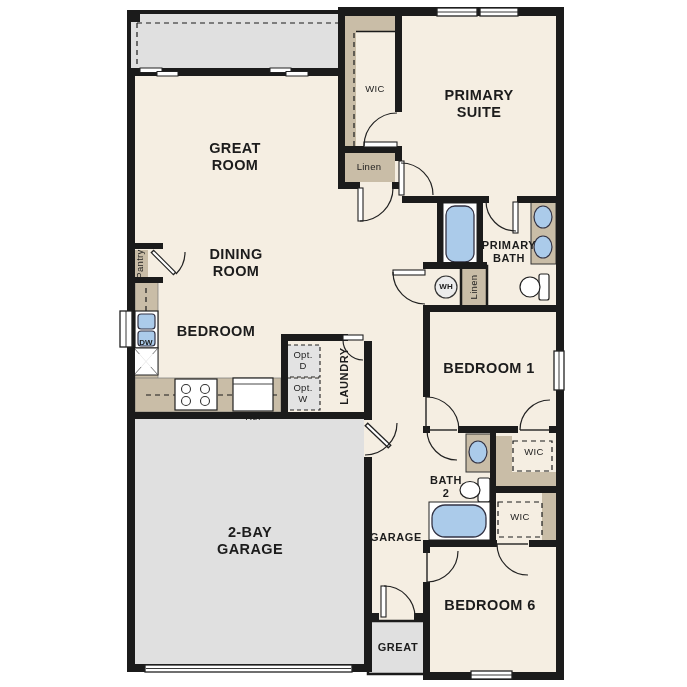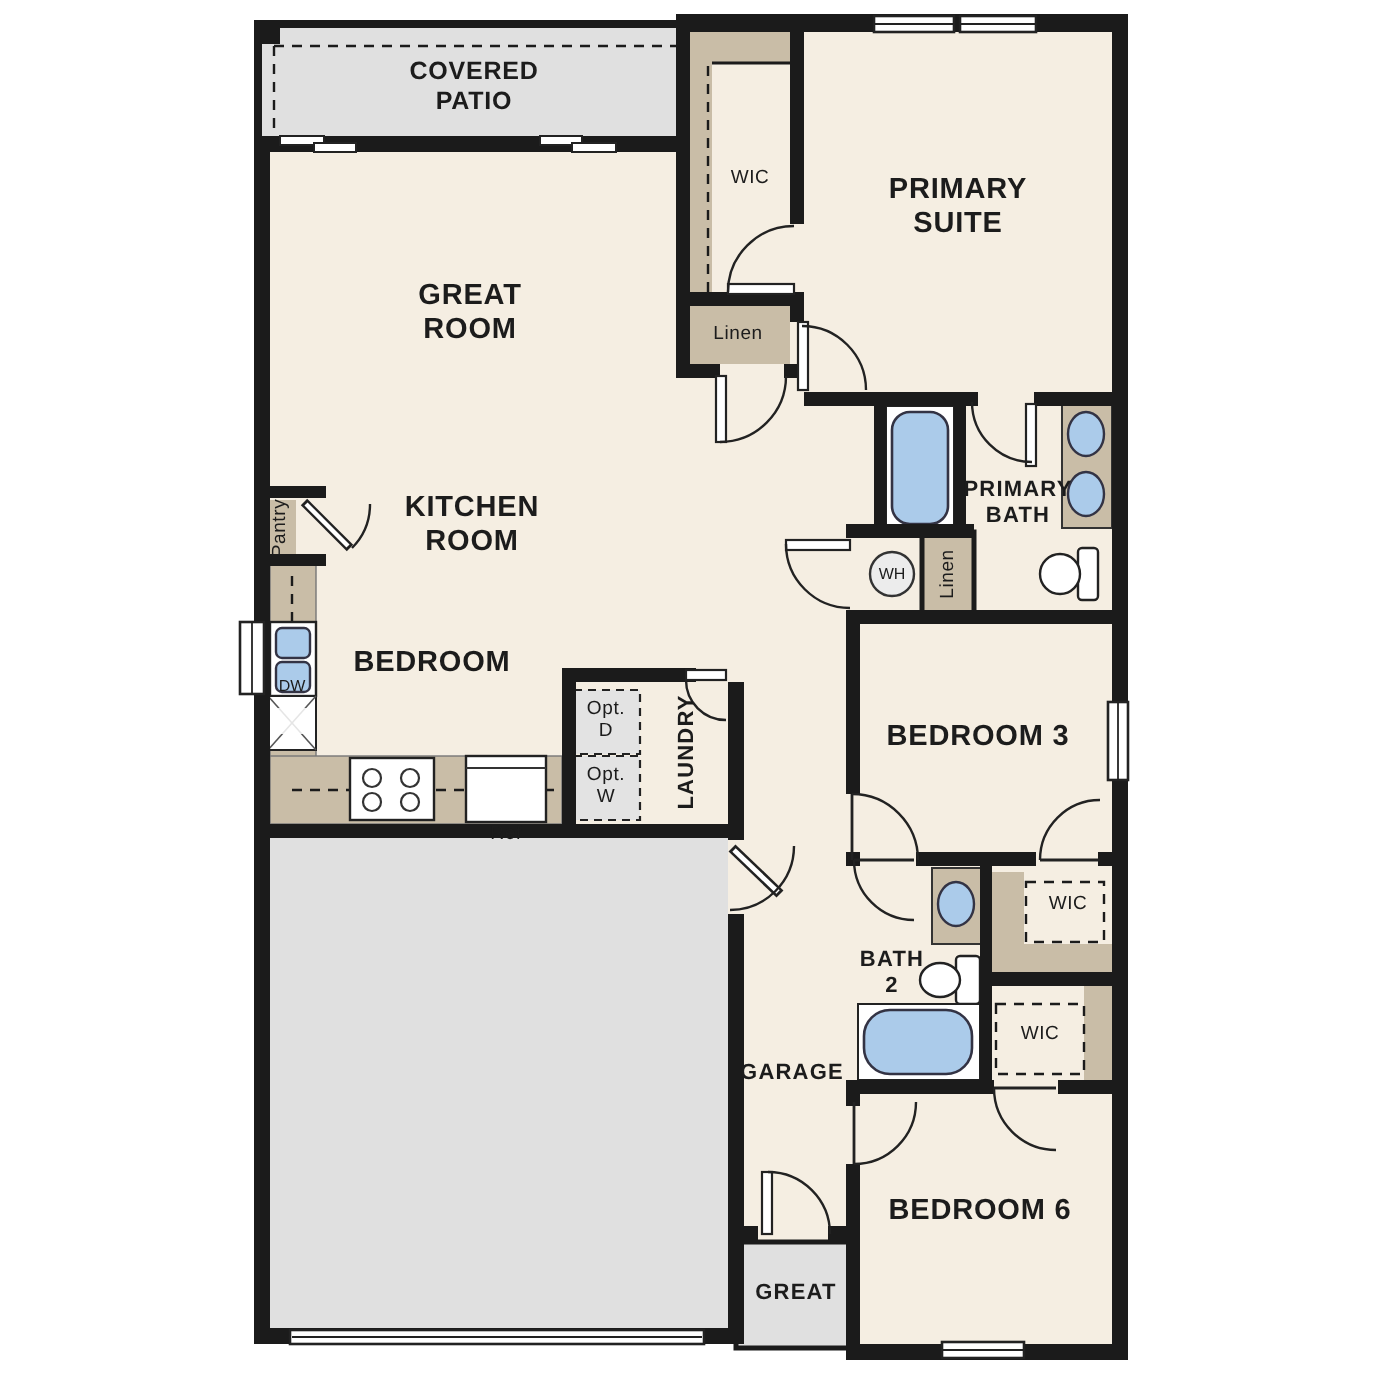--- a/index.html
+++ b/index.html
@@ -6,21 +6,21 @@
   #plan{position:relative;width:687px;height:687px;background:#ffffff;overflow:hidden;
         font-family:"Liberation Sans","DejaVu Sans",sans-serif;}
   #plan svg{position:absolute;left:0;top:0;}
   .lbl{position:absolute;transform:translate(-50%,-50%);color:#1c1c1c;text-align:center;
        white-space:pre-line;line-height:1.18;letter-spacing:.4px;}
   .vert{transform:translate(-50%,-50%) rotate(-90deg);white-space:nowrap;}
   .xl{font-size:14.5px;font-weight:bold;}
   .lg{font-size:12.5px;font-weight:bold;}
   .md{font-size:11px;font-weight:bold;letter-spacing:.6px;}
   .sm{font-size:9.5px;font-weight:normal;letter-spacing:.3px;}
-  .xs{font-size:8px;font-weight:normal;letter-spacing:0;}
+  .xs{font-size:8px;font-weight:bold;letter-spacing:0;}
 </style>
 </head>
 <body>
 
 <div id="plan">
 <svg width="687" height="687" viewBox="0 0 687 687">
 
   <g>
     <rect x="131" y="13" width="429" height="659" fill="#f5eee2"></rect>
     <rect x="131" y="14" width="214" height="56" fill="#e0e0e0"></rect>
@@ -244,44 +244,44 @@
       <path d="M 343 340 A 20 20 0 0 0 363 360" stroke-width="1.2"></path>
     </g>
     <g>
       <line x1="152" y1="251" x2="175" y2="274" stroke="#222" stroke-width="4.5"></line>
       <line x1="153" y1="252" x2="174" y2="273" stroke="#fff" stroke-width="2.2"></line>
       <path d="M 176 274 A 31 31 0 0 0 185 252" stroke-width="1.2"></path>
     </g>
   </g>
 </svg>
 
-  <div class="lbl lg" style="left:237px;top:43px">COVERED
-PATIO</div>
   <div class="lbl xl" style="left:235px;top:157px">GREAT
 ROOM</div>
-  <div class="lbl xl" style="left:236px;top:263px">KITCHEN
+  <div class="lbl xl" style="left:236px;top:263px">DINING
 ROOM</div>
   <div class="lbl xl" style="left:216px;top:332px">BEDROOM</div>
   <div class="lbl sm vert" style="left:140px;top:264px">Pantry</div>
   <div class="lbl xs" style="left:146px;top:343px">DW</div>
   <div class="lbl sm" style="left:253px;top:417px">Ref</div>
   <div class="lbl sm" style="left:303px;top:360px">Opt.
 D</div>
   <div class="lbl sm" style="left:303px;top:393px">Opt.
 W</div>
   <div class="lbl md vert" style="left:344px;top:376px">LAUNDRY</div>
   <div class="lbl sm" style="left:375px;top:89px">WIC</div>
   <div class="lbl sm" style="left:369px;top:167px">Linen</div>
   <div class="lbl xl" style="left:479px;top:104px">PRIMARY
 SUITE</div>
   <div class="lbl md" style="left:509px;top:252px">PRIMARY
 BATH</div>
   <div class="lbl xs" style="left:446px;top:287px">WH</div>
   <div class="lbl sm vert" style="left:474px;top:287px">Linen</div>
-  <div class="lbl xl" style="left:489px;top:369px">BEDROOM 3</div>
+  <div class="lbl xl" style="left:489px;top:369px">BEDROOM 1</div>
   <div class="lbl sm" style="left:534px;top:452px">WIC</div>
   <div class="lbl md" style="left:446px;top:487px">BATH
 2</div>
   <div class="lbl sm" style="left:520px;top:517px">WIC</div>
   <div class="lbl xl" style="left:490px;top:606px">BEDROOM 6</div>
   <div class="lbl md" style="left:396px;top:537px">GARAGE</div>
   <div class="lbl md" style="left:398px;top:647px">GREAT</div>
+  <div class="lbl xl" style="left:250px;top:541px">2-BAY
+GARAGE</div>
 </div>
 
 </body></html>

